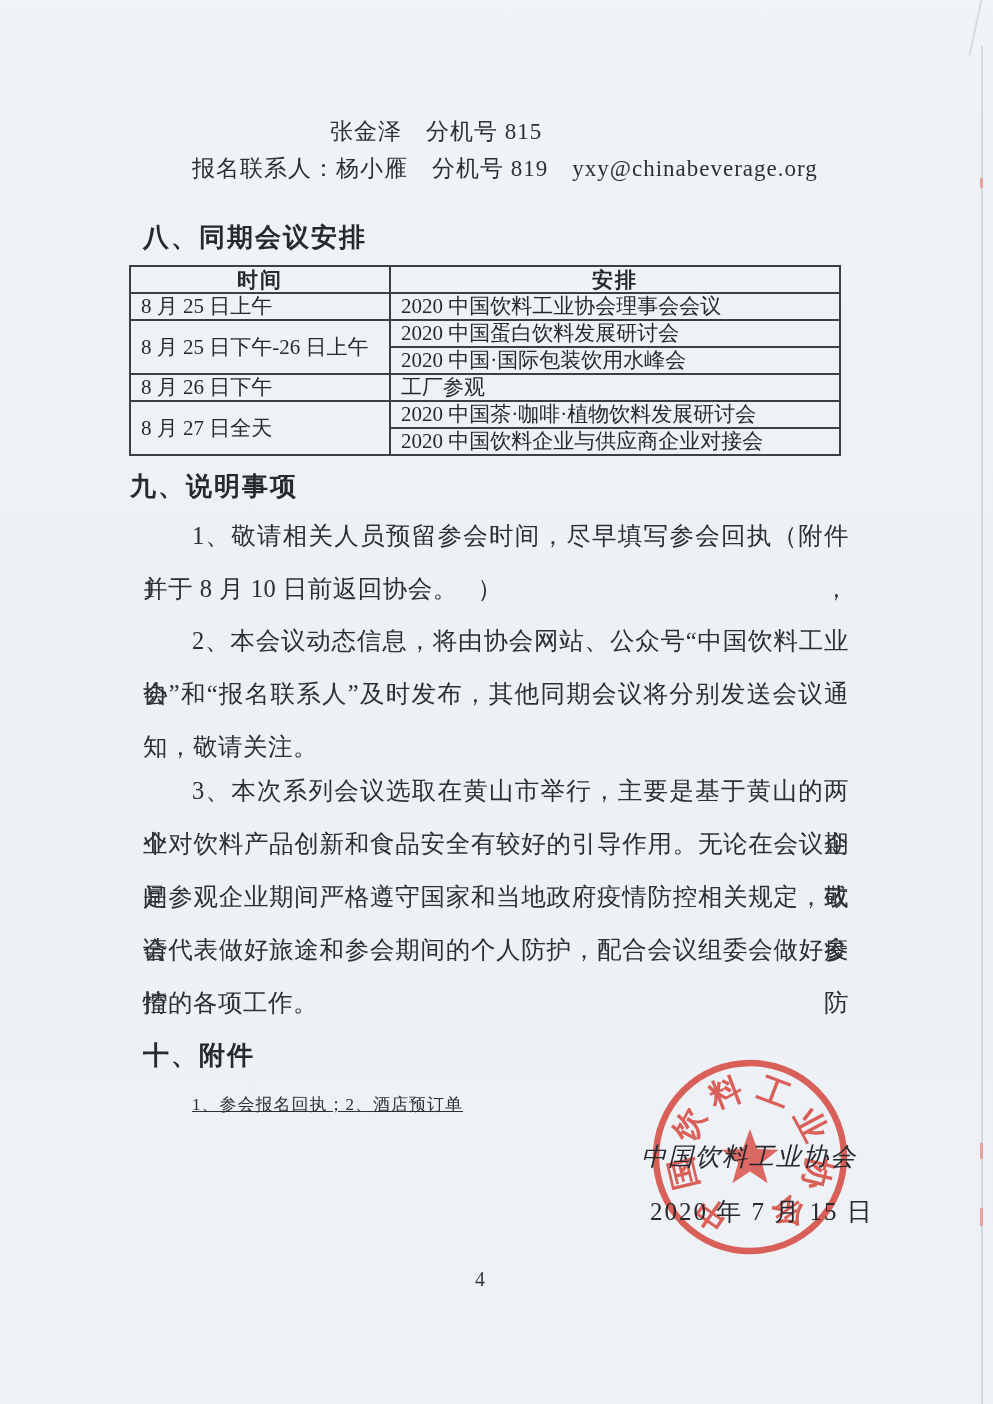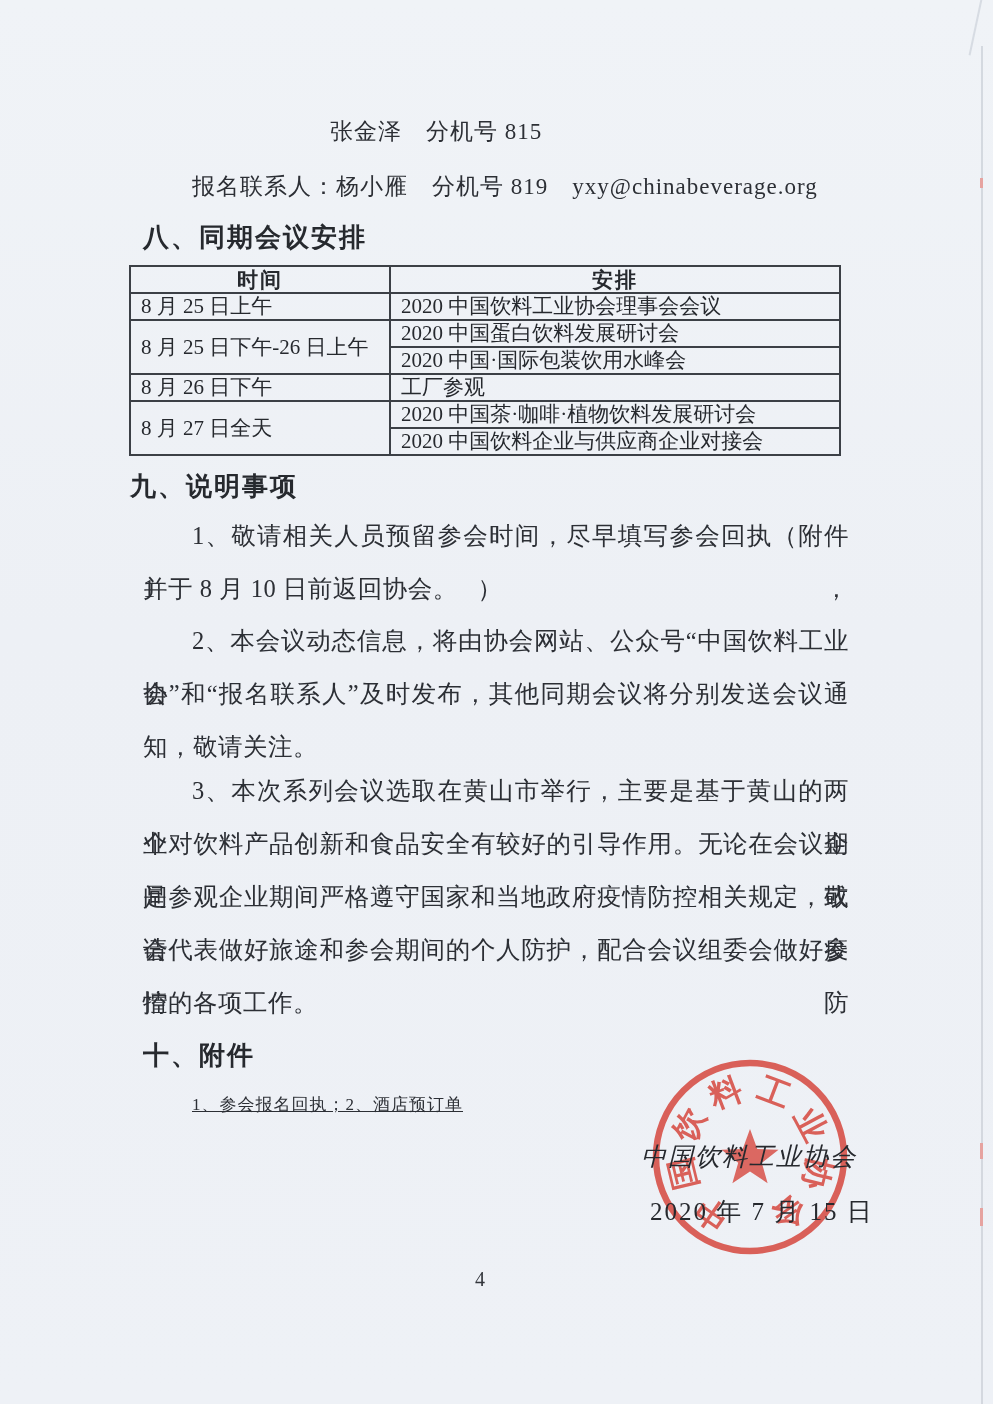--- a/index.html
+++ b/index.html
@@ -17,21 +17,21 @@
   .scan-line-v { position:absolute; left:981px; top:46px; width:2px; height:1358px; background:#cdd2da; opacity:.8; }
   .scan-corner { position:absolute; left:975px; top:-6px; width:2px; height:62px; background:#ccd2da; transform:rotate(12deg); opacity:.7; }
   .scan-tick { position:absolute; width:3px; background:#e6a3a0; }
   .tick1 { left:980px; top:178px; height:10px; }
   .tick2 { left:980px; top:1143px; height:16px; }
   .tick3 { left:980px; top:1208px; height:18px; }
 
   .abs { position:absolute; }
   .contact-line { font-size:23px; line-height:30px; letter-spacing:1px; white-space:nowrap; }
   .contact-1 { left:330px; top:117px; }
-  .contact-2 { left:192px; top:172px; }
+  .contact-2 { left:192px; top:154px; }
 
   .sec-heading {
     font-family:"Liberation Sans", sans-serif;
     font-weight:700; font-size:26px; line-height:30px;
     color:#26292e; letter-spacing:2px; white-space:nowrap;
   }
   .h8 { left:143px; top:222px; }
   .h9 { left:130px; top:471px; }
   .h10 { left:143px; top:1040px; }
 

